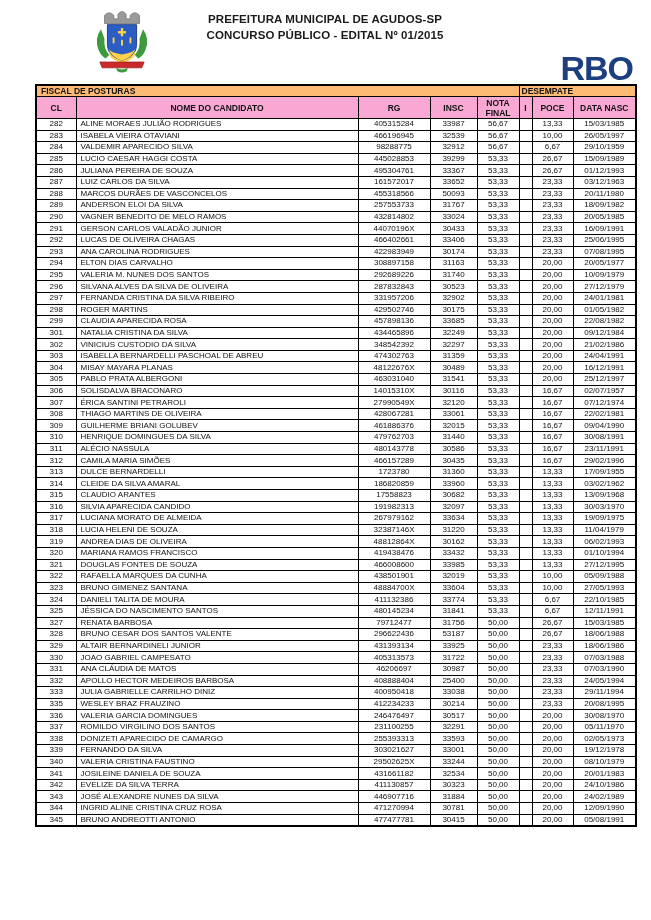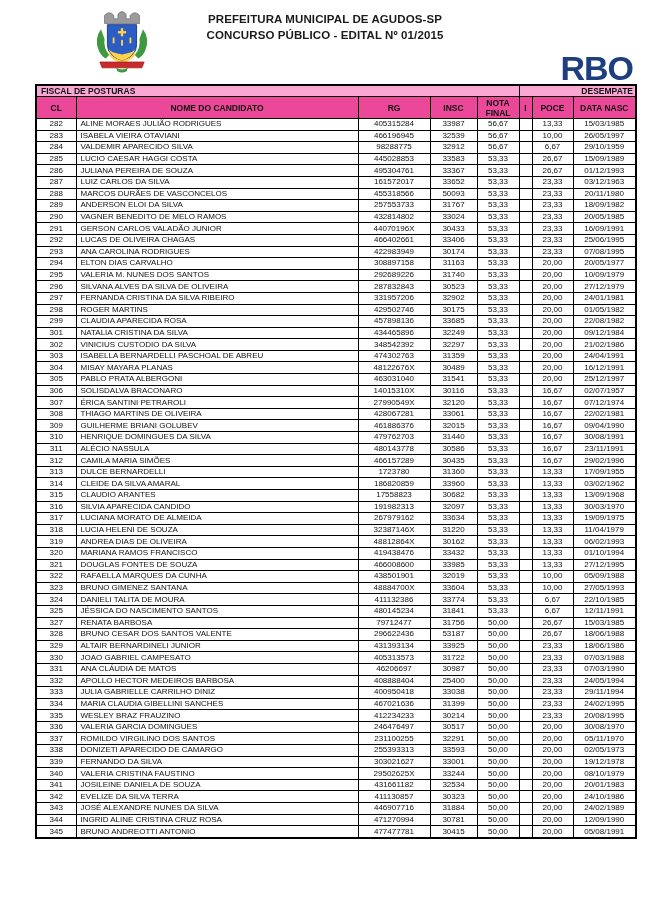--- a/index.html
+++ b/index.html
@@ -13,24 +13,24 @@
   .rbo{position:absolute;right:2px;top:16px;width:132px;text-align:right;color:#1e3f7f;margin-top:32px;}
   .rbo-text{font-weight:bold;font-size:34px;line-height:32px;letter-spacing:-1px;
             font-family:"Liberation Sans",sans-serif;}
   .rbo-tag{font-size:5.5px;border-top:2px solid #1e3f7f;padding-top:1px;margin-top:0;
            color:#1e3f7f;white-space:nowrap;}
   
   .tbl-wrap{position:absolute;top:84px;left:35px;width:600px;}
   table{border-collapse:collapse;table-layout:fixed;width:600px;}
   th,td{border:1px solid #000;overflow:hidden;padding:0 2px;}
   table{border:2px solid #000;}
-  .band th{background:#f9a8d4;font-size:8.5px;height:10px;line-height:10px;}
+  .band th{background:#fdba74;font-size:8.5px;height:10px;line-height:10px;}
   .band .sec{text-align:left;padding-left:4px;}
-  .band .tie{text-align:right;}
-  .cols th{background:#ec4899;font-size:8.5px;line-height:10px;height:21px;
+  .band .tie{text-align:left;}
+  .cols th{background:#f9a8d4;font-size:8.5px;line-height:10px;height:21px;
            text-align:center;vertical-align:middle;}
   .cols th.wrap{white-space:normal;}
   .cols th.nowrap{white-space:nowrap;}
   tbody td{font-size:8px;line-height:10px;height:10.6px;white-space:nowrap;
            text-align:center;vertical-align:middle;}
   tbody td.nome{text-align:left;padding-left:4px;}
 </style>
 </head>
 <body>
 
@@ -123,21 +123,21 @@
       <td>32912</td>
       <td>56,67</td>
       <td></td>
       <td>6,67</td>
       <td>29/10/1959</td>
     </tr>
           <tr>
       <td>285</td>
       <td class="nome">LUCIO CAESAR HAGGI COSTA</td>
       <td>445028853</td>
-      <td>33583</td>
+      <td>39299</td>
       <td>53,33</td>
       <td></td>
       <td>26,67</td>
       <td>15/09/1989</td>
     </tr>
           <tr>
       <td>286</td>
       <td class="nome">JULIANA PEREIRA DE SOUZA</td>
       <td>495304761</td>
       <td>33367</td>
@@ -588,30 +588,20 @@
     </tr>
           <tr>
       <td>333</td>
       <td class="nome">JULIA GABRIELLE CARRILHO DINIZ</td>
       <td>400950418</td>
       <td>33038</td>
       <td>50,00</td>
       <td></td>
       <td>23,33</td>
       <td>29/11/1994</td>
-    </tr>
-          <tr>
-      <td>334</td>
-      <td class="nome">MARIA CLAUDIA GIBELLINI SANCHES</td>
-      <td>467021636</td>
-      <td>31399</td>
-      <td>50,00</td>
-      <td></td>
-      <td>23,33</td>
-      <td>24/02/1995</td>
     </tr>
           <tr>
       <td>335</td>
       <td class="nome">WESLEY BRAZ FRAUZINO</td>
       <td>412234233</td>
       <td>30214</td>
       <td>50,00</td>
       <td></td>
       <td>23,33</td>
       <td>20/08/1995</td>

